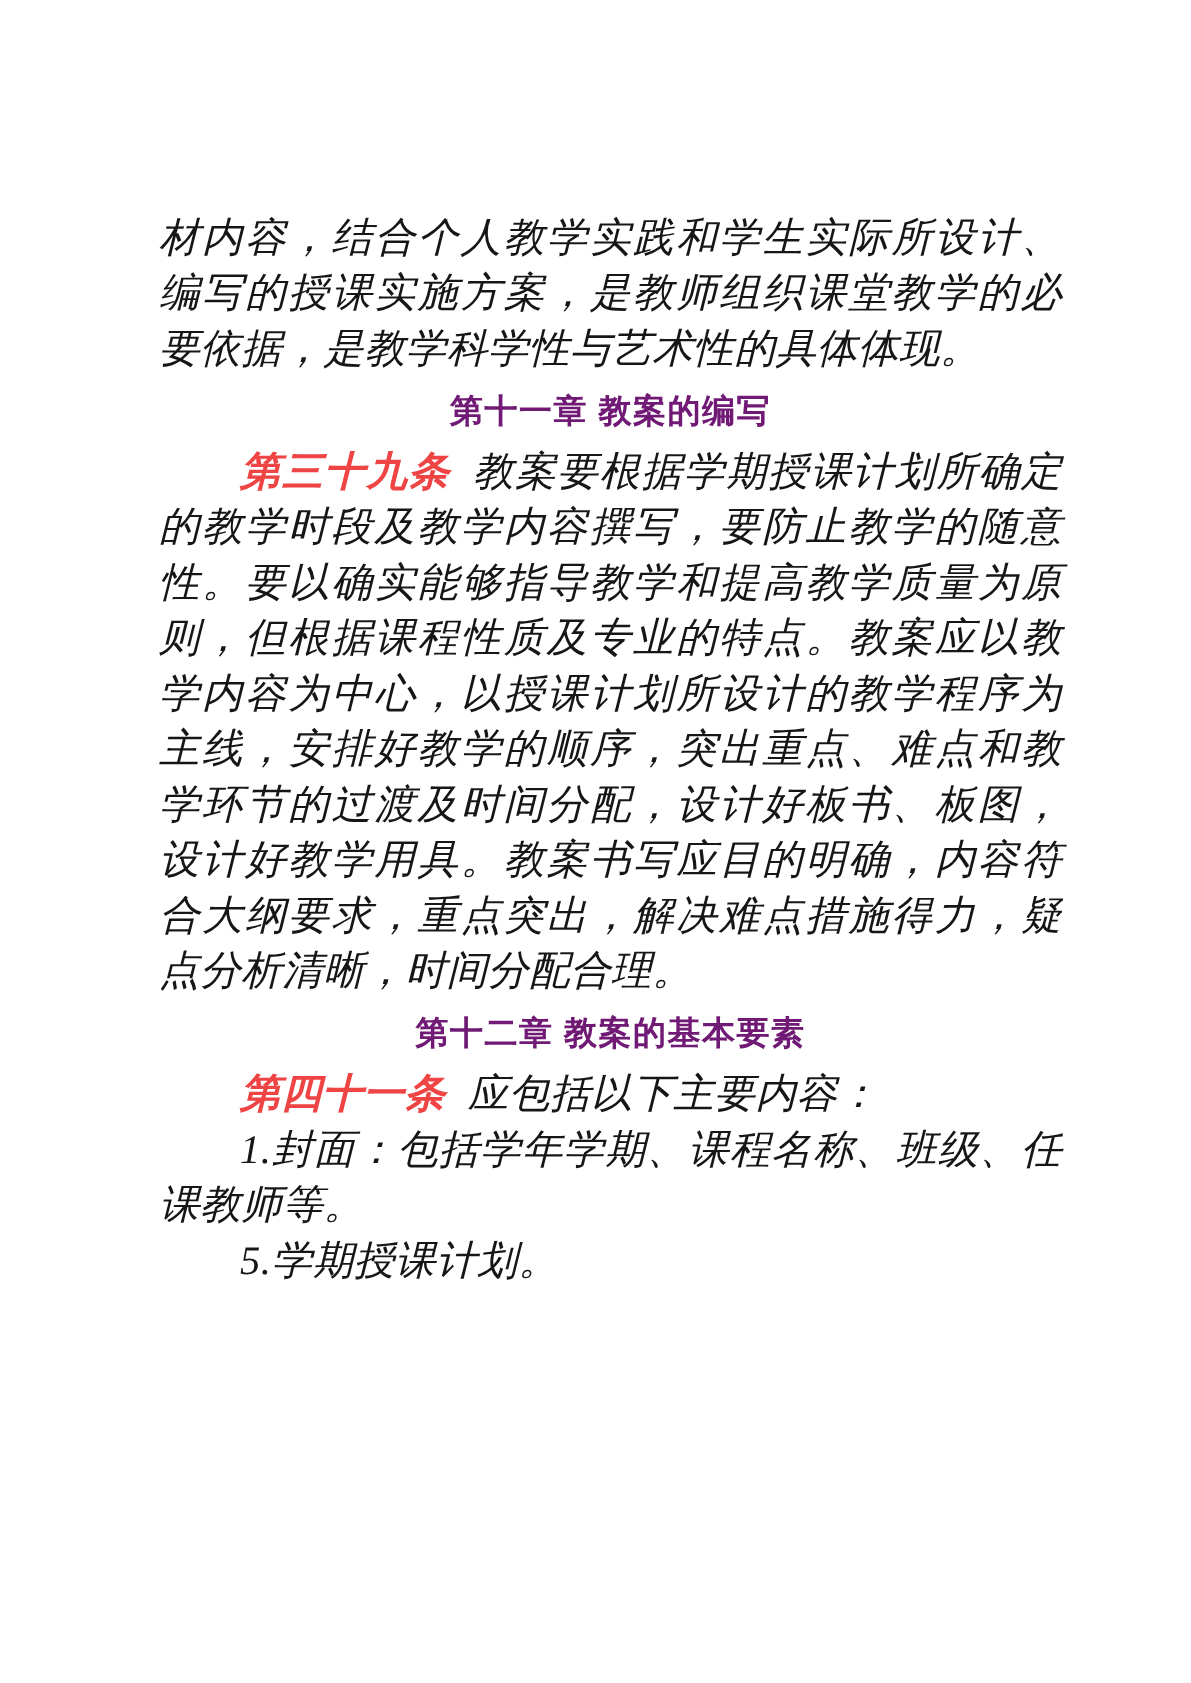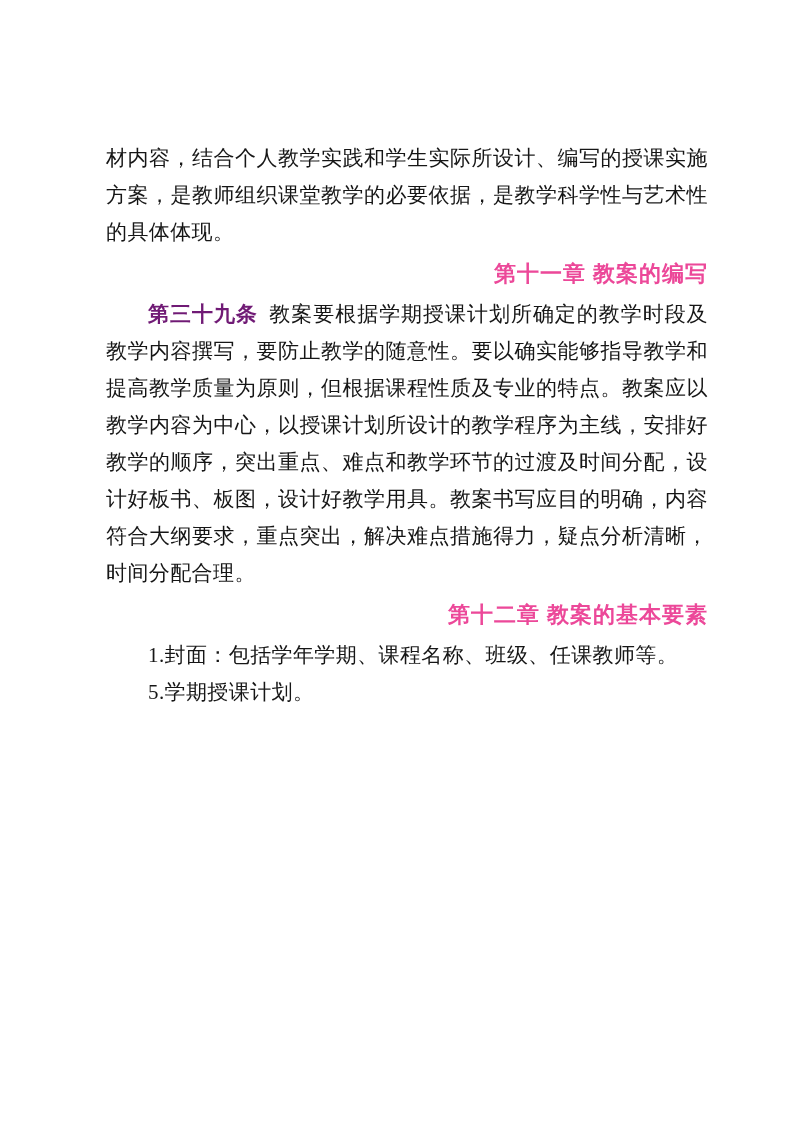--- a/index.html
+++ b/index.html
@@ -16,52 +16,54 @@
     font-family: "Liberation Serif", "DejaVu Serif", serif;
   }
   .content {
     position: absolute;
     left: 106px;
     top: 140px;
     width: 602px;
   }
   .para {
     margin: 0;
-    font-size: 21px;
+    font-size: 27px;
     line-height: 37px;
     letter-spacing: 0.4px;
     text-align: justify;
     text-justify: inter-ideograph;
     color: #161616;
     font-weight: normal;
+    font-style: italic;
   }
   .para.indent {
     text-indent: 2em;
   }
   .article-lead {
     font-weight: bold;
     margin-right: 0.55em;
-    color: #701a75;
+    color: #ef4444;
   }
   .chapter-heading {
     margin: 4px 0;
     font-size: 22px;
     line-height: 37px;
     font-weight: bold;
-    text-align: right;
+    text-align: center;
     letter-spacing: 1px;
-    color: #ec4899;
+    color: #701a75;
     font-family: "Liberation Sans", "DejaVu Sans", sans-serif;
   }
 </style>
 </head>
 <body>
 
 <div class="page">
   <div class="content">
       <p class="para">材内容，结合个人教学实践和学生实际所设计、编写的授课实施方案，是教师组织课堂教学的必要依据，是教学科学性与艺术性的具体体现。</p>
       <h2 class="chapter-heading">第十一章 教案的编写</h2>
       <p class="para indent"><b class="article-lead">第三十九条</b><span>教案要根据学期授课计划所确定的教学时段及教学内容撰写，要防止教学的随意性。要以确实能够指导教学和提高教学质量为原则，但根据课程性质及专业的特点。教案应以教学内容为中心，以授课计划所设计的教学程序为主线，安排好教学的顺序，突出重点、难点和教学环节的过渡及时间分配，设计好板书、板图，设计好教学用具。教案书写应目的明确，内容符合大纲要求，重点突出，解决难点措施得力，疑点分析清晰，时间分配合理。</span></p>
       <h2 class="chapter-heading">第十二章 教案的基本要素</h2>
+      <p class="para indent"><b class="article-lead">第四十一条</b><span>应包括以下主要内容：</span></p>
       <p class="para indent">1.封面：包括学年学期、课程名称、班级、任课教师等。</p>
       <p class="para indent">5.学期授课计划。</p>
     </div>
 </div>
 
 </body></html>

